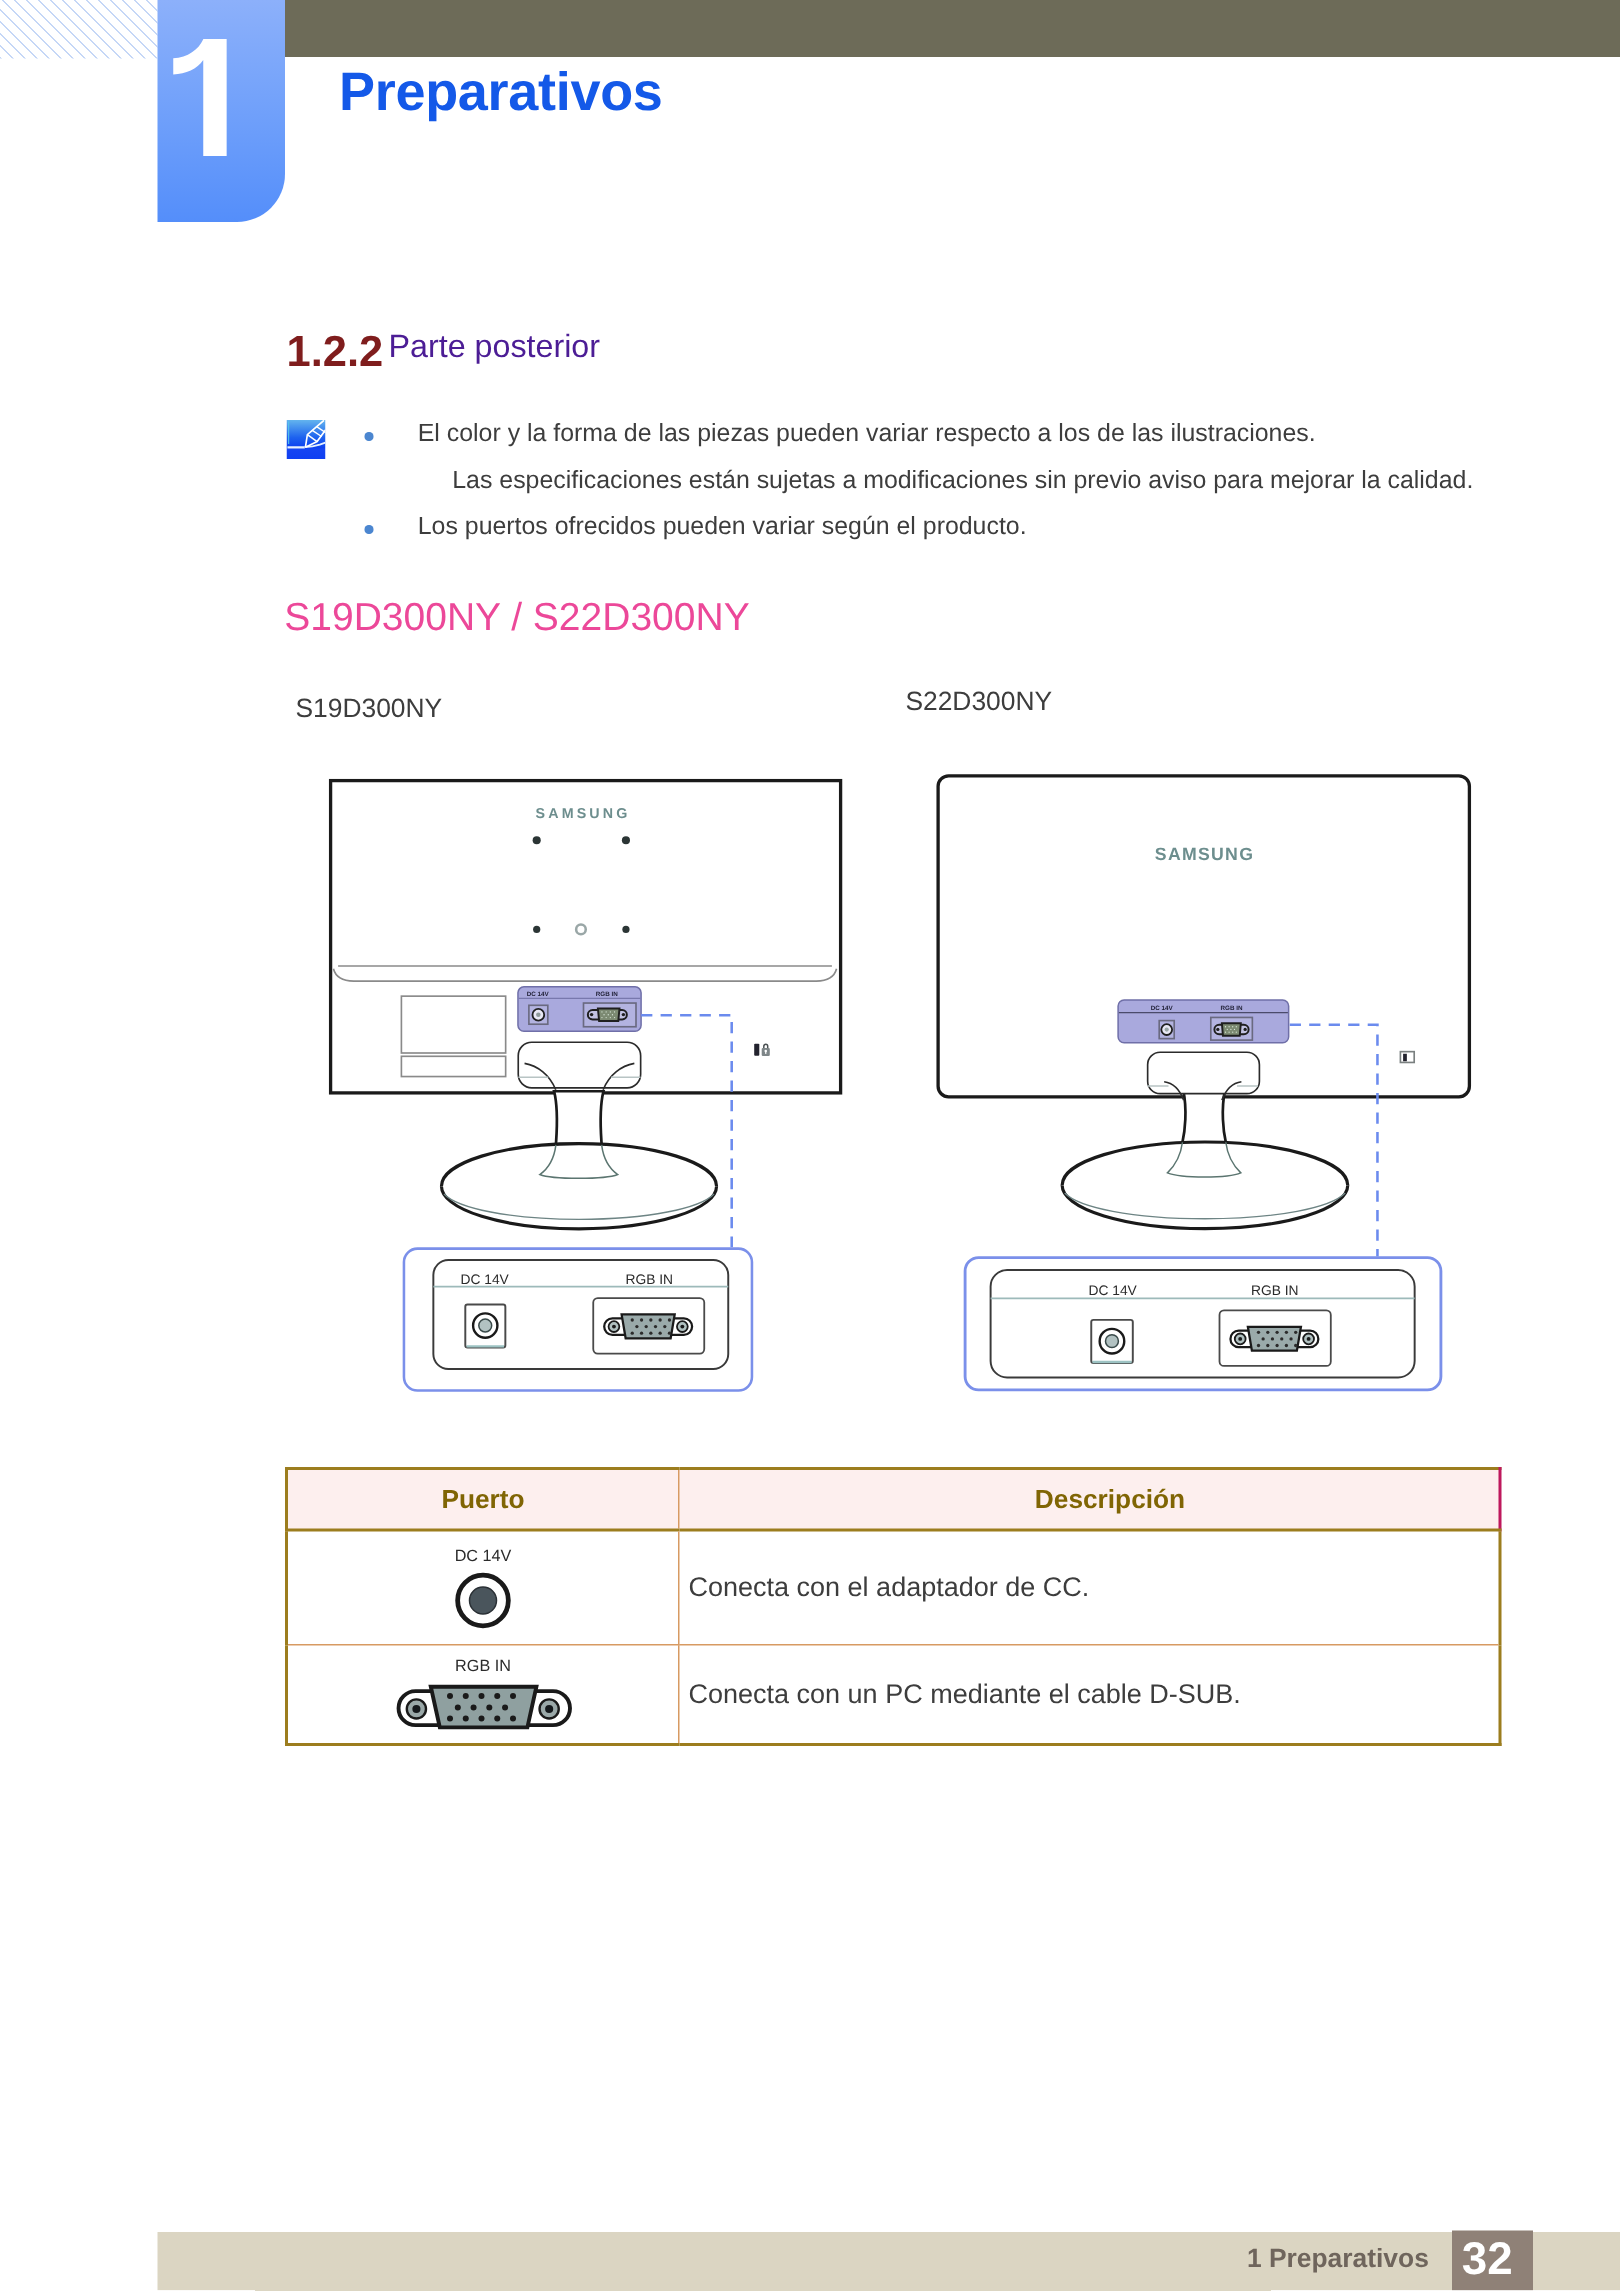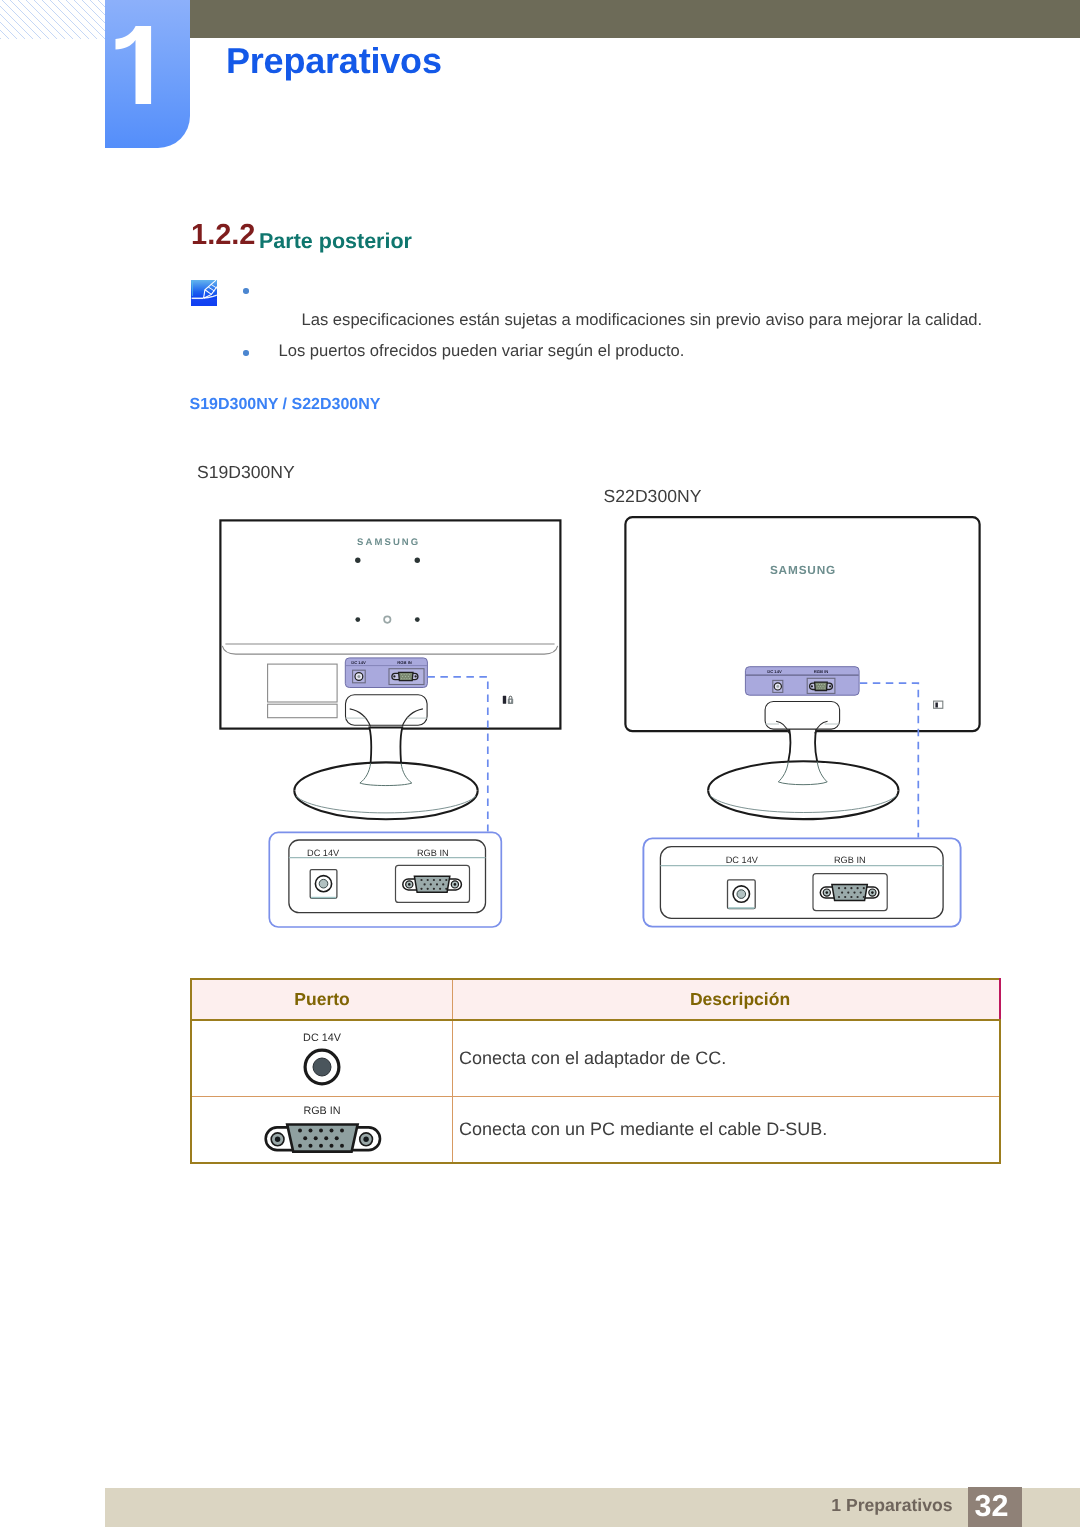--- a/index.html
+++ b/index.html
@@ -16,34 +16,34 @@
   .olive-bar{position:absolute;left:190px;top:0;width:890px;height:38px;background:#6d6b58;}
   .chap-badge{position:absolute;left:105px;top:0;width:85px;height:148px;
      background:linear-gradient(180deg,#8cb0fa 0%,#7aa6fa 33%,#6b9dfa 60%,#548efa 100%);
      border-bottom-right-radius:32px;}
   .chap-num{position:absolute;left:5px;top:26px;width:42px;height:78px;}
   .chap-title{position:absolute;left:226px;top:40px;font-size:36px;color:#1459e8;
      font-weight:bold;letter-spacing:-0.2px;}
 
   
   .sec-num{position:absolute;left:191px;top:219px;font-size:29px;color:#7f1d1d;font-weight:bold;}
-  .sec-title{position:absolute;left:259px;top:229px;font-size:21.5px;color:#0f766e;font-weight:bold;}
+  .sec-title{position:absolute;left:259px;top:219px;font-size:21.5px;color:#4c1d95;font-weight:normal;}
 
   
   .note-icon{position:absolute;left:191px;top:280px;width:26px;height:26px;}
   .note-list{position:absolute;left:245.5px;top:278px;width:790px;}
   .note-row{position:relative;height:31px;}
   .note-bul{position:absolute;left:-2.5px;top:10px;width:5.5px;height:5.5px;border-radius:50%;
      background:#4b86d0;}
   .note-txt{position:absolute;left:33px;top:0;font-size:16.6px;color:#3d3d3d;
      white-space:nowrap;line-height:22px;}
   .note-txt.cont{left:33px;margin-left:23px;}
 
   
-  .model-heading{position:absolute;left:189.5px;top:396px;font-size:16px;font-weight:bold;color:#3b82f6;}
+  .model-heading{position:absolute;left:189.5px;top:396px;font-size:26px;font-weight:normal;color:#ec4899;}
 
   
   .fig-label{position:absolute;font-size:17.6px;color:#3d3d3d;}
 
   
   .figlayer{position:absolute;left:0;top:0;width:1080px;height:1527px;overflow:visible;}
   .brand{font-family:"Liberation Sans",sans-serif;font-size:9.5px;font-weight:bold;
      fill:#6d8e8e;letter-spacing:2.1px;text-anchor:middle;}
   .brand2{font-family:"Liberation Sans",sans-serif;font-size:11.8px;font-weight:bold;
      fill:#6d8e8e;letter-spacing:0.85px;text-anchor:middle;}
@@ -109,34 +109,35 @@
     <path d="M12.4 18.0 C15.8 17.9 19.2 17.3 22.2 16.4 L25.9 15.1" stroke="#e6f0fe" stroke-width="1.3" fill="none"></path>
     <path d="M12.6 18.2 L13.9 9.8 L25.0 0.2" stroke="#ffffff" stroke-width="1.1" fill="none"></path>
     <path d="M12.6 18.2 L20.4 14.4 L26.1 6.5" stroke="#ffffff" stroke-width="1.1" fill="none"></path>
     <path d="M13.9 9.8 L20.4 14.4" stroke="#ffffff" stroke-width="1.05" fill="none"></path>
     <path d="M17.2 6.9 L23.4 11.0" stroke="#ffffff" stroke-width="0.95" fill="none"></path>
     <path d="M20.1 4.4 L26.2 8.4" stroke="#ffffff" stroke-width="0.9" fill="none"></path>
   </svg>
   <div class="note-list">
     <div class="note-row">
       <span class="note-bul"></span>
+      <span class="note-txt">El color y la forma de las piezas pueden variar respecto a los de las ilustraciones.</span>
     </div>
     <div class="note-row">
       <span class="note-txt cont">Las especificaciones están sujetas a modificaciones sin previo aviso para mejorar la calidad.</span>
     </div>
     <div class="note-row">
       <span class="note-bul"></span>
       <span class="note-txt">Los puertos ofrecidos pueden variar según el producto.</span>
     </div>
   </div>
 
   <div class="model-heading">S19D300NY / S22D300NY</div>
 
   <div class="fig-label" style="left:197px;top:461.5px;">S19D300NY</div>
-  <div class="fig-label" style="left:603.6px;top:486px;">S22D300NY</div>
+  <div class="fig-label" style="left:603.6px;top:457px;">S22D300NY</div>
 
   <svg class="figlayer" viewBox="0 0 1080 1527">
 
    <g>
 
     <rect x="220.4" y="520.4" width="340.0" height="208.2" fill="#ffffff" stroke="#1a1a1a" stroke-width="2.2"></rect>
     <text class="brand" x="388.7" y="545.4">SAMSUNG</text>
     <circle cx="357.8" cy="560.2" r="2.7" fill="#2b3535"></circle>
     <circle cx="417.3" cy="560.2" r="2.7" fill="#2b3535"></circle>
     <circle cx="357.8" cy="619.6" r="2.4" fill="#2b3535"></circle>

